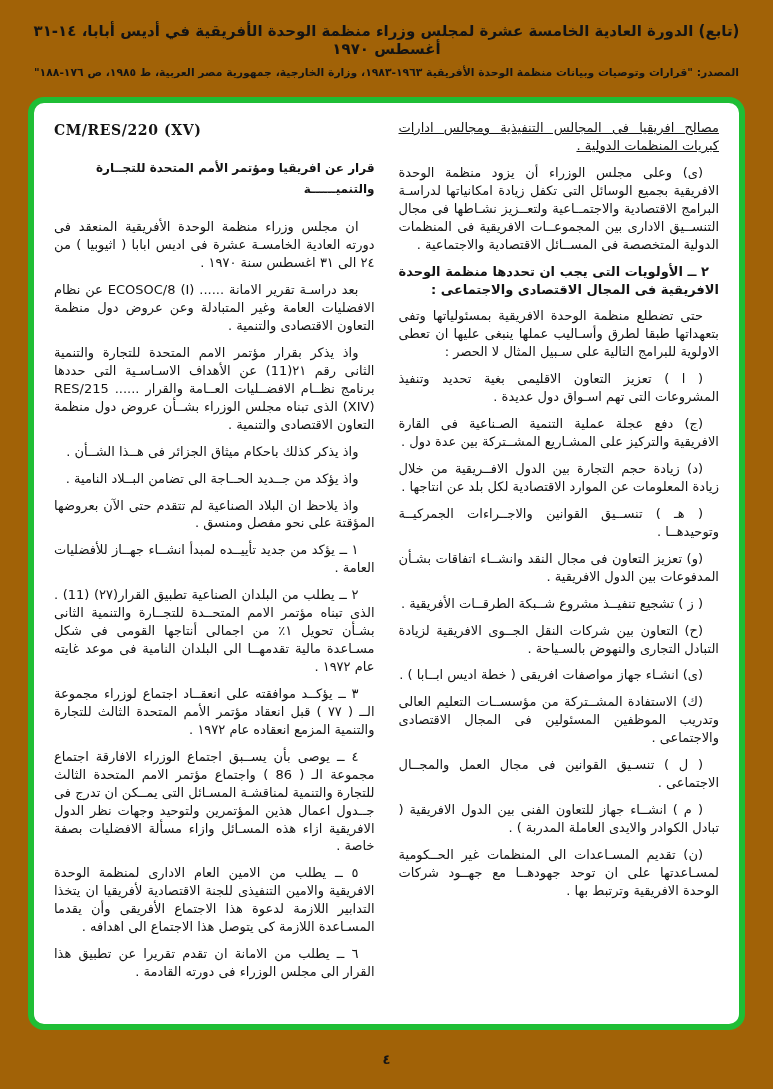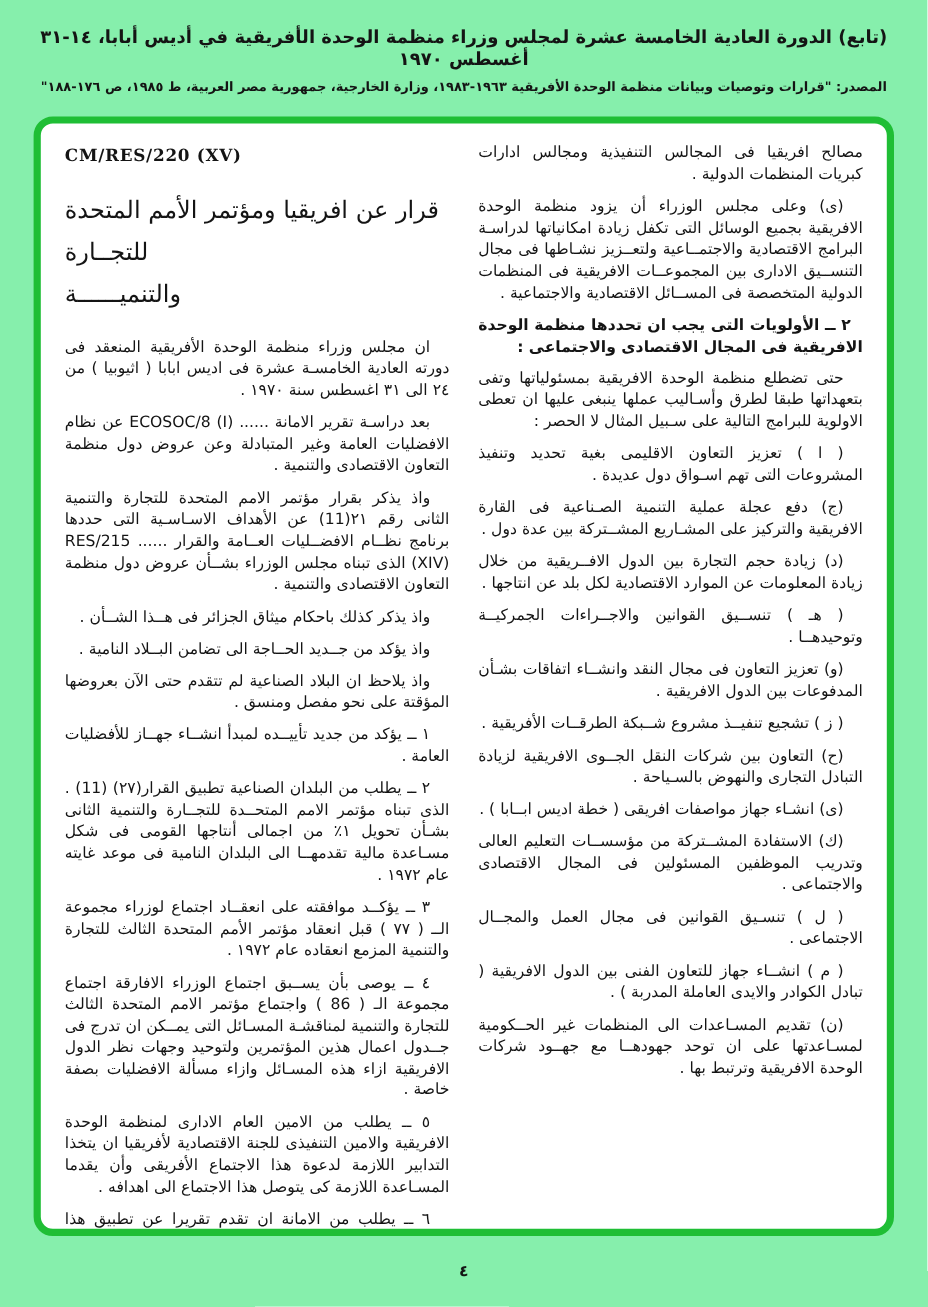--- a/index.html
+++ b/index.html
@@ -6,21 +6,21 @@
   body {
     width: 773px; height: 1089px;
     background: #ffffff;
     font-family: "DejaVu Sans", sans-serif;
     color: #141414;
   }
   .page {
     position: relative;
     width: 773px; height: 1089px;
     overflow: hidden;
-    background: #86efac;
+    background: #a16207;
   }
 
   
   .page-header {
     position: absolute;
     top: 22px; left: 0; right: 0;
     text-align: center;
     direction: rtl;
   }
   .header-line1 {
@@ -59,36 +59,36 @@
     direction: rtl;
     text-align: justify;
     font-size: 13px;
     line-height: 1.38;
   }
 
   .para {
     margin: 0 0 9px 0;
     text-indent: 16px;
   }
-  .para.no-indent { text-indent: 0; }
+  .para.no-indent { text-indent: 0; text-decoration: underline; }
   .para.heading { font-weight: bold; text-indent: 10px; }
 
   .doc-ref {
     direction: ltr;
     text-align: left;
     font-family: "DejaVu Serif", serif;
     font-size: 14px;
     letter-spacing: 0.6px;
     margin: 2px 0 18px 0;
     font-weight: bold;
   }
   .doc-title {
-    text-align: left;
-    font-weight: normal;
-    font-size: 20px;
+    text-align: right;
+    font-weight: bold;
+    font-size: 12px;
     line-height: 1.75;
     margin: 0 0 18px 0;
   }
 
   
   .page-number {
     position: absolute;
     bottom: 22px; left: 0; right: 0;
     text-align: center;
     font-size: 13px;

